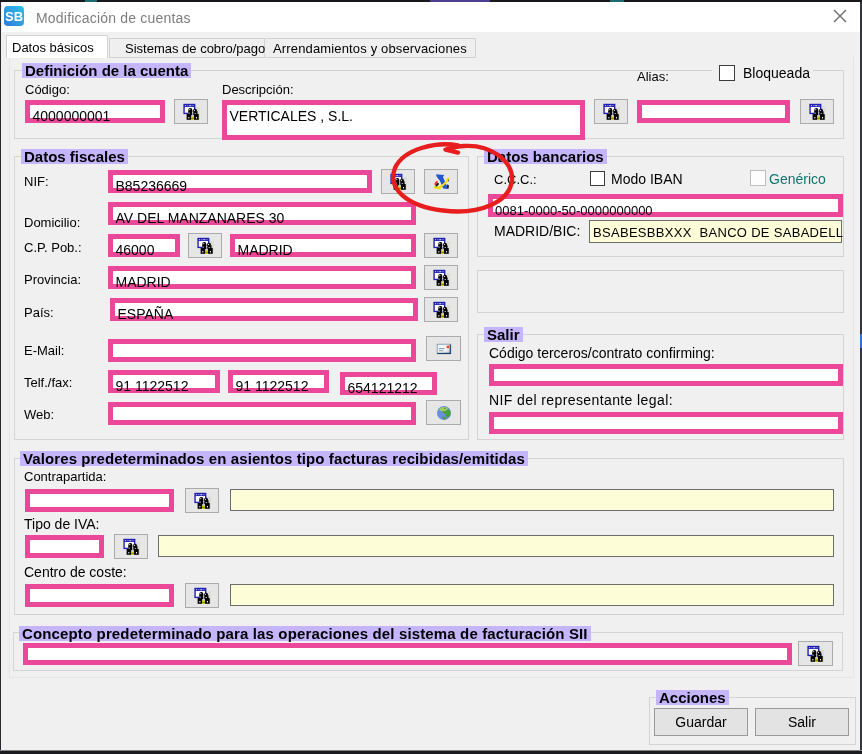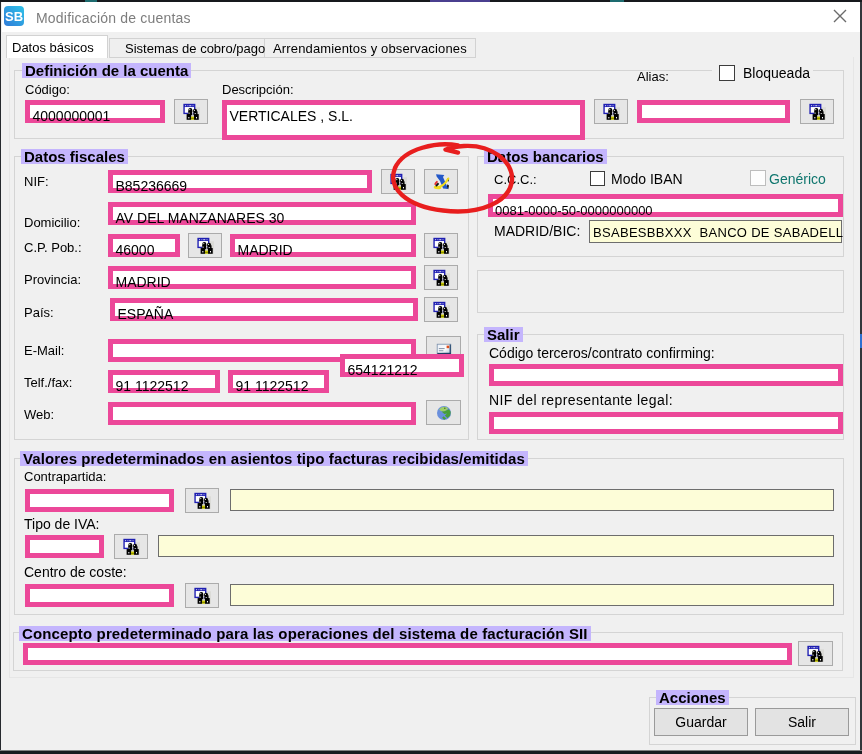--- a/index.html
+++ b/index.html
@@ -182,21 +182,21 @@
 <div class="lbl" style="left:24px;top:344px">E-Mail:</div>
 <div class="inp" style="left:108px;top:339px;width:308px;height:23px"></div>
 <div class="btn" style="left:426px;top:336px;width:35px;height:25px">
       <svg width="16" height="16" viewBox="0 0 16 16">
         <use href="#mail"></use>
       </svg>
     </div>
 <div class="lbl" style="left:24px;top:376px">Telf./fax:</div>
 <div class="inp" style="left:108px;top:370px;width:112px;height:23px">91 1122512</div>
 <div class="inp" style="left:228px;top:370px;width:101px;height:23px">91 1122512</div>
-<div class="inp" style="left:340px;top:354px;width:124px;height:23px">654121212</div>
+<div class="inp" style="left:340px;top:372px;width:97px;height:23px">654121212</div>
 <div class="lbl" style="left:24px;top:408px">Web:</div>
 <div class="inp" style="left:108px;top:402px;width:308px;height:23px"></div>
 <div class="btn" style="left:426px;top:400px;width:35px;height:25px">
       <svg width="16" height="16" viewBox="0 0 16 16">
         <use href="#globe"></use>
       </svg>
     </div>
 
 <div class="grp" style="left:477px;top:156px;width:367px;height:101px"></div>
 <div class="gl" style="left:484px;top:149px">Datos bancarios</div>

